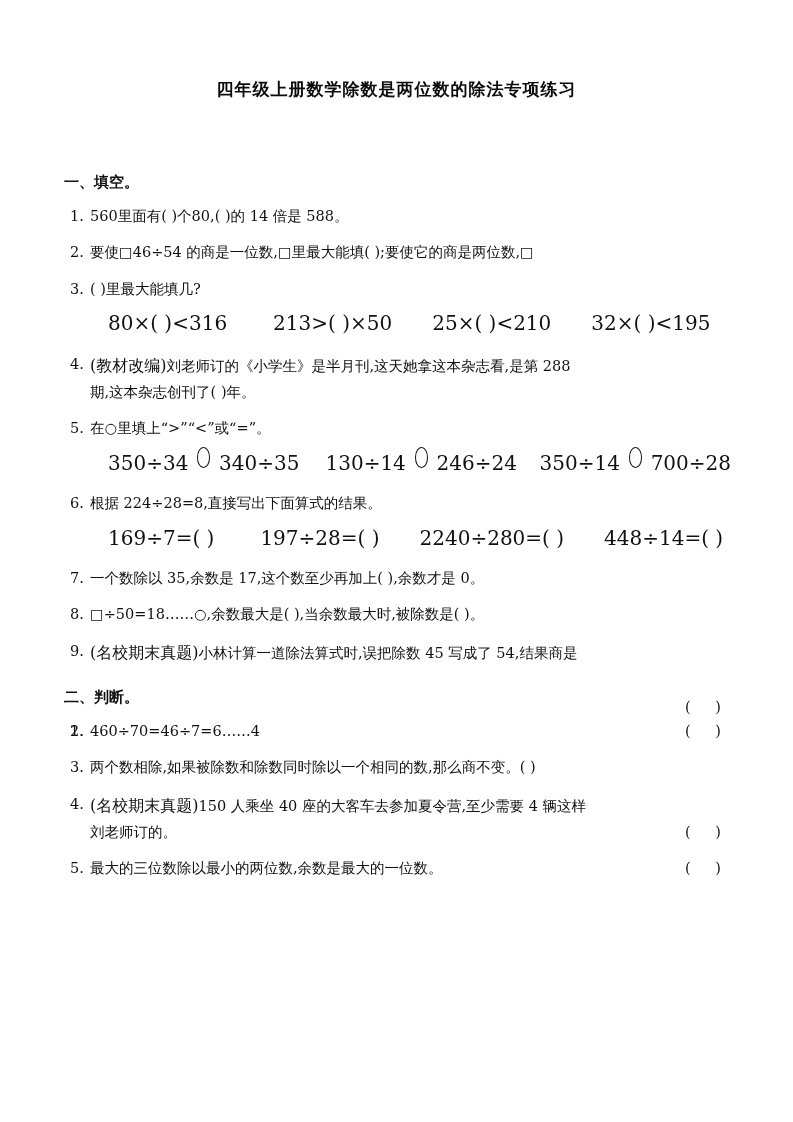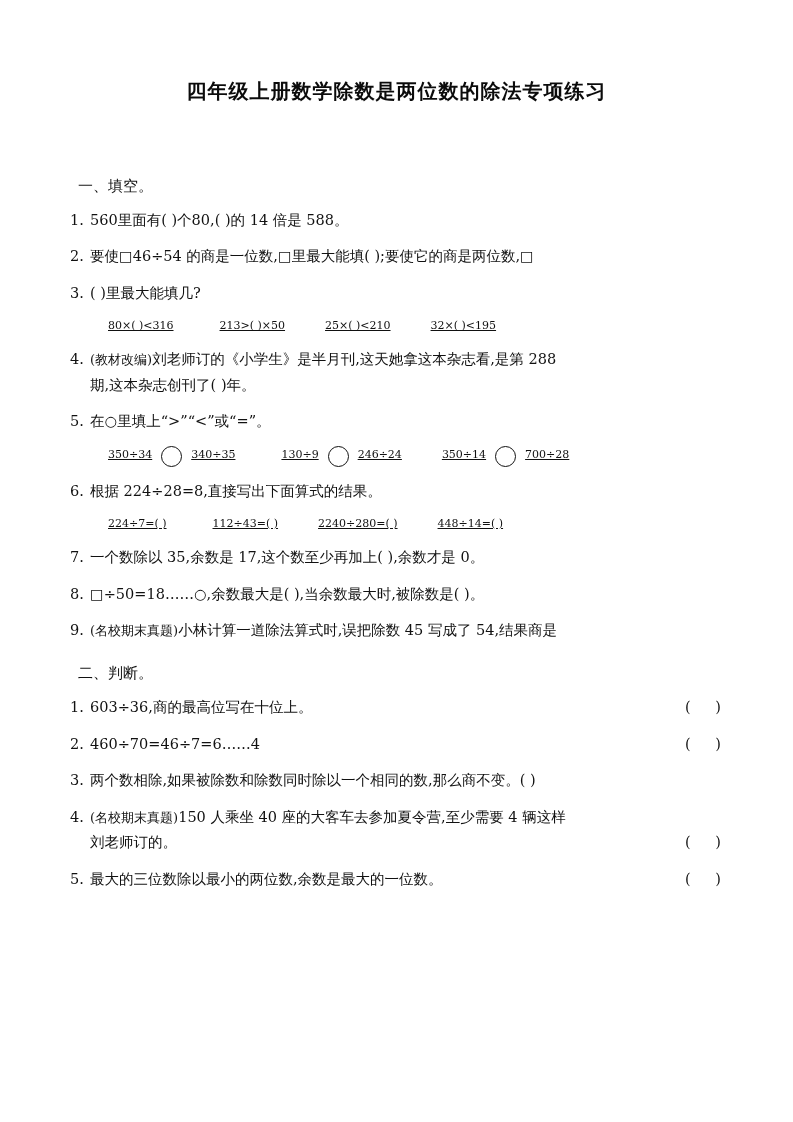--- a/index.html
+++ b/index.html
@@ -19,34 +19,34 @@
     position: relative;
     width: 793px;
     height: 1122px;
     box-sizing: border-box;
     padding: 0 62px;
   }
   .doc-title {
     text-align: center;
     font-family: "DejaVu Sans", "Liberation Sans", sans-serif;
     font-weight: bold;
-    font-size: 20px;
+    font-size: 17px;
     letter-spacing: 1px;
     margin-top: 78px;
     margin-bottom: 0;
     color: #0b0b0b;
   }
   .section {
     margin-top: 0;
   }
   .section-head {
     font-family: "DejaVu Sans", "Liberation Sans", sans-serif;
-    font-weight: normal;
+    font-weight: bold;
     font-size: 15px;
-    margin-left: 16px;
+    margin-left: 2px;
   }
   .sec1 { margin-top: 72px; }
   .sec2 { margin-top: 22px; }
 
   .q {
     font-size: 14.5px;
     line-height: 1.62;
     margin-top: 13px;
     padding-left: 28px;
     position: relative;
@@ -57,30 +57,29 @@
     top: 0;
   }
   .q .body {
     display: block;
   }
   .cont {
     display: block;
     margin-top: 2px;
   }
   .tag {
-    font-size: 13px;
+    font-size: 16px;
   }
 
   
   .exprow {
     display: flex;
-    margin-top: 12px;
+    margin-top: 6px;
     padding-left: 18px;
-    font-size: 11px;
-    text-decoration: underline;
+    font-size: 20px;
   }
   .exprow > span {
     white-space: nowrap;
   }
   .sp1 { width: 46px; display:inline-block; }
   .sp2 { width: 40px; display:inline-block; }
   .sp3 { width: 40px; display:inline-block; }
 
   .circle {
     display: inline-block;
@@ -145,37 +144,37 @@
     </div>
 
     <div class="q">
       <span class="num">5.</span>
       <span class="body">在○里填上“&gt;”“&lt;”或“=”。</span>
       <div class="exprow">
         <span>350÷34</span>
           <span class="circle"></span>
           <span>340÷35</span>
         <span class="sp1"></span>
-        <span>130÷9</span>
+        <span>130÷14</span>
           <span class="circle"></span>
           <span>246÷24</span>
         <span class="sp2"></span>
         <span>350÷14</span>
           <span class="circle"></span>
           <span>700÷28</span>
       </div>
     </div>
 
     <div class="q">
       <span class="num">6.</span>
       <span class="body">根据 224÷28=8,直接写出下面算式的结果。</span>
       <div class="exprow">
-        <span>224÷7=(        )</span>
+        <span>169÷7=(        )</span>
         <span class="sp1"></span>
-        <span>112÷43=(        )</span>
+        <span>197÷28=(        )</span>
         <span class="sp2"></span>
         <span>2240÷280=(        )</span>
         <span class="sp3"></span>
         <span>448÷14=(        )</span>
       </div>
     </div>
 
     <div class="q">
       <span class="num">7.</span>
       <span class="body">一个数除以 35,余数是 17,这个数至少再加上(        ),余数才是 0。</span>
@@ -190,21 +189,20 @@
       <span class="num">9.</span>
       <span class="tag">(名校期末真题)</span><span>小林计算一道除法算式时,误把除数 45 写成了 54,结果商是</span>
     </div>
   </div>
 
   <div class="section sec2">
     <div class="section-head">二、判断。</div>
 
     <div class="q judge">
       <span class="num">1.</span>
-      <span class="body">603÷36,商的最高位写在十位上。</span>
       <span class="paren">(        )</span>
     </div>
 
     <div class="q judge">
       <span class="num">2.</span>
       <span class="body">460÷70=46÷7=6……4</span>
       <span class="paren">(        )</span>
     </div>
 
     <div class="q">

